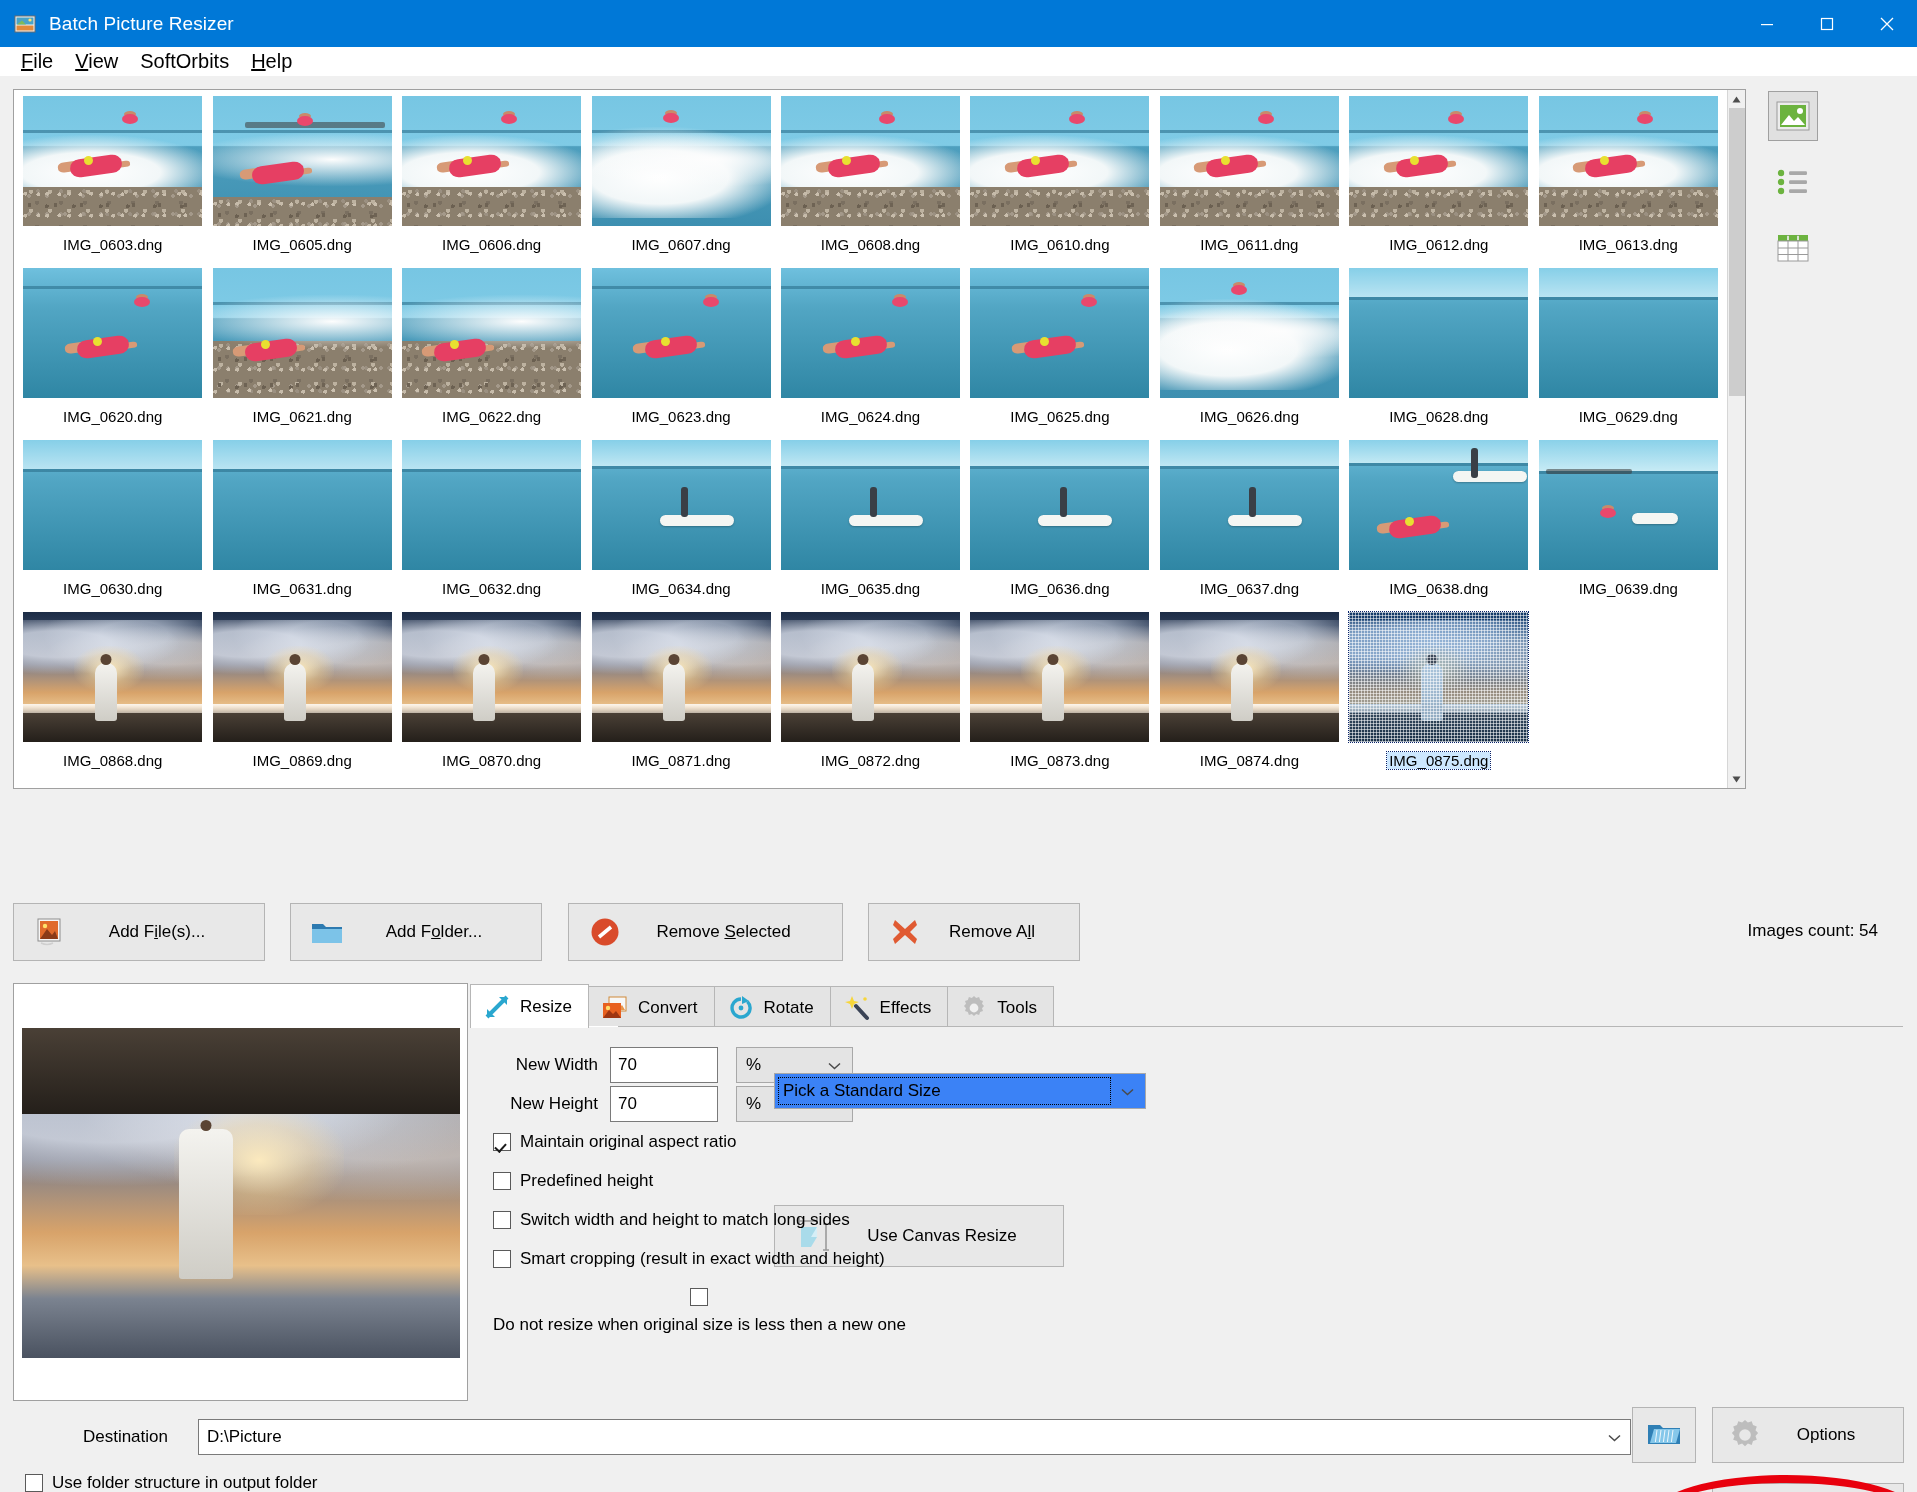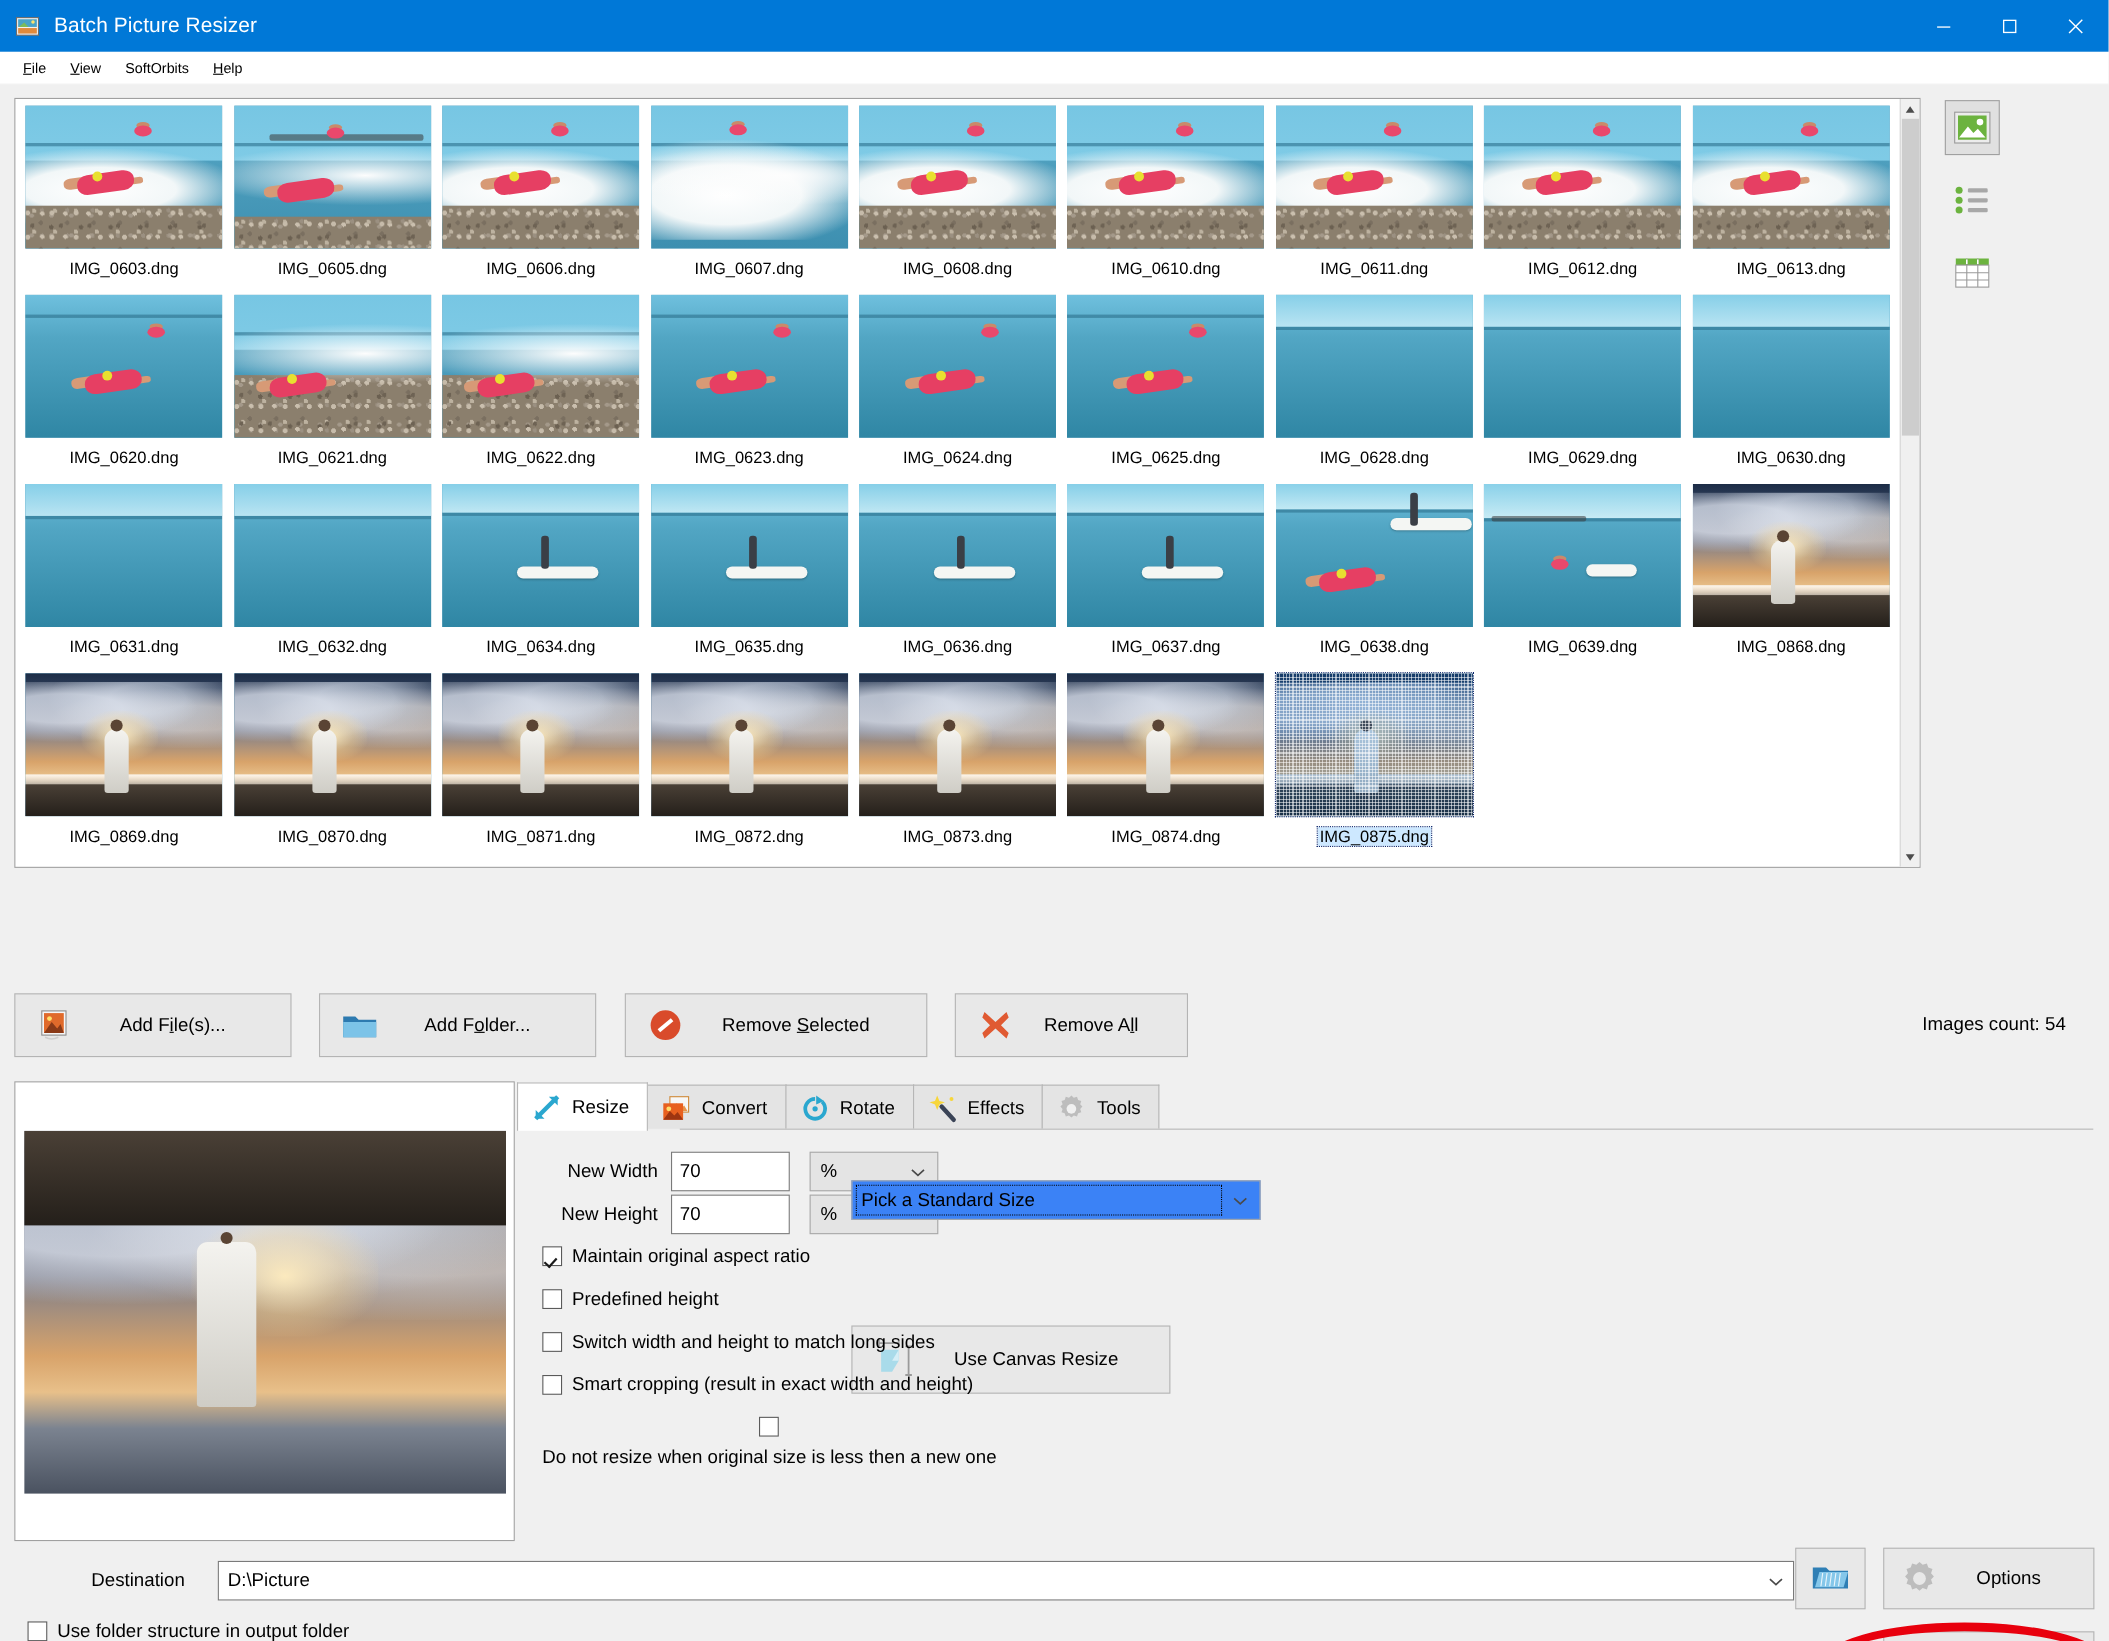--- a/index.html
+++ b/index.html
@@ -27,21 +27,21 @@
     width:60px; height:47px; display:flex; align-items:center; justify-content:center;
     color:#fff;
   }
   .win-btn svg { display:block; }
 
   
   .menubar {
     height:30px; background:#ffffff; display:flex; align-items:center;
     flex:0 0 auto; padding-left:10px; border-bottom:1px solid #f0f0f0;
   }
-  .menu-item { font-size:13px; color:#000; padding:3px 11px; white-space:nowrap; }
+  .menu-item { font-size:20px; color:#000; padding:3px 11px; white-space:nowrap; }
   .menu-item u { text-decoration:underline; }
 
   
   .body-wrap { flex:1 1 auto; position:relative; background:#f0f0f0; padding:0; }
 
   
   .thumbs-outer { position:absolute; left:13px; top:12px; width:1812px; height:700px; display:flex; }
   .thumbs-panel {
     flex:1 1 auto; background:#ffffff; border:1px solid #a0a0a0; position:relative; overflow:hidden;
   }
@@ -514,20 +514,32 @@
                   <div class="person-float" style="left:30%; top:54%;"></div>
                   <div class="yellow-dot" style="left:39%; top:53%;"></div>
                   <div class="swimmer" style="left:62%; top:22%;"></div>
                 </div>
               </div>
               <div class="thumb-label">IMG_0625.dng</div>
             </div>
             <div class="thumb-cell">
               <div class="thumb-img">
                 <div style="position: absolute; inset: 0px;">
+                  <div class="ph sea-sky"></div>
+                  <div class="horizon"></div>
+                  <div class="wave" style="height:70%; bottom:6%;"></div>
+                  <div class="wave2"></div>
+                  <div class="swimmer" style="left:40%; top:13%;"></div>
+                </div>
+              </div>
+              <div class="thumb-label">IMG_0626.dng</div>
+            </div>
+            <div class="thumb-cell">
+              <div class="thumb-img">
+                <div style="position: absolute; inset: 0px;">
                   <div class="ph sea-only"></div>
                   <div class="horizon" style="top:22%"></div>
                   <div style="position:absolute;left:0;right:0;top:0;height:22%;background:linear-gradient(#86cfe8,#b9e4f2)"></div>
                 </div>
               </div>
               <div class="thumb-label">IMG_0628.dng</div>
             </div>
             <div class="thumb-cell">
               <div class="thumb-img">
                 <div style="position: absolute; inset: 0px;">

